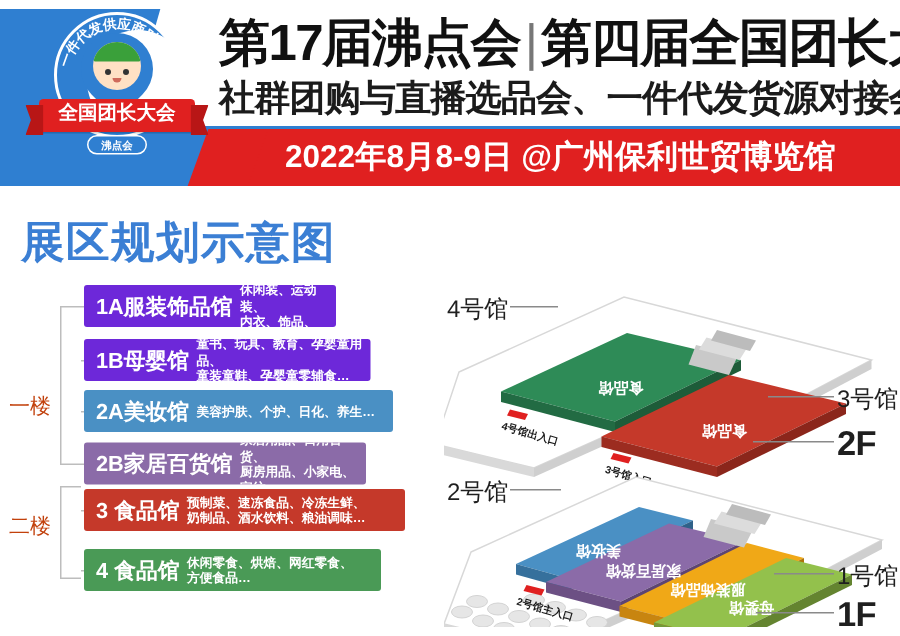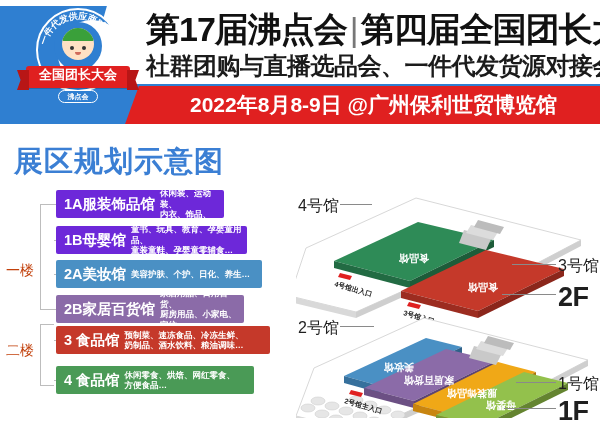--- a/index.html
+++ b/index.html
@@ -148,21 +148,21 @@
     font-size: 8.5px; font-weight: bold; line-height: 10.5px; padding-left: 5px;
     padding-right: 5px; white-space: pre-line; letter-spacing:0px;
   }
 
   
   .diagram { position: absolute; left: 296px; top: 168px; width: 304px; height: 250px; }
   .diagram svg { display: block; width: 304px; height: 250px; }
   .dlabel {
     position: absolute; font-size: 16px; color: #1f1f1f; white-space: nowrap; font-weight:400;
   }
-  .dlabel.big { font-size: 27px; font-weight: bold; letter-spacing:-0.5px;}
+  .dlabel.big { font-size: 23px; font-weight: bold; letter-spacing:-0.5px;}
   .dline { position: absolute; height: 1px; background: #8a8a8a; }
 
   .hall-text {
     font-size: 10px; font-weight: bold; fill: #ffffff;
   }
   .ent-text { font-size: 7px; fill: #1a1a1a; font-weight: bold; }
 </style>
 </head>
 <body>
 

